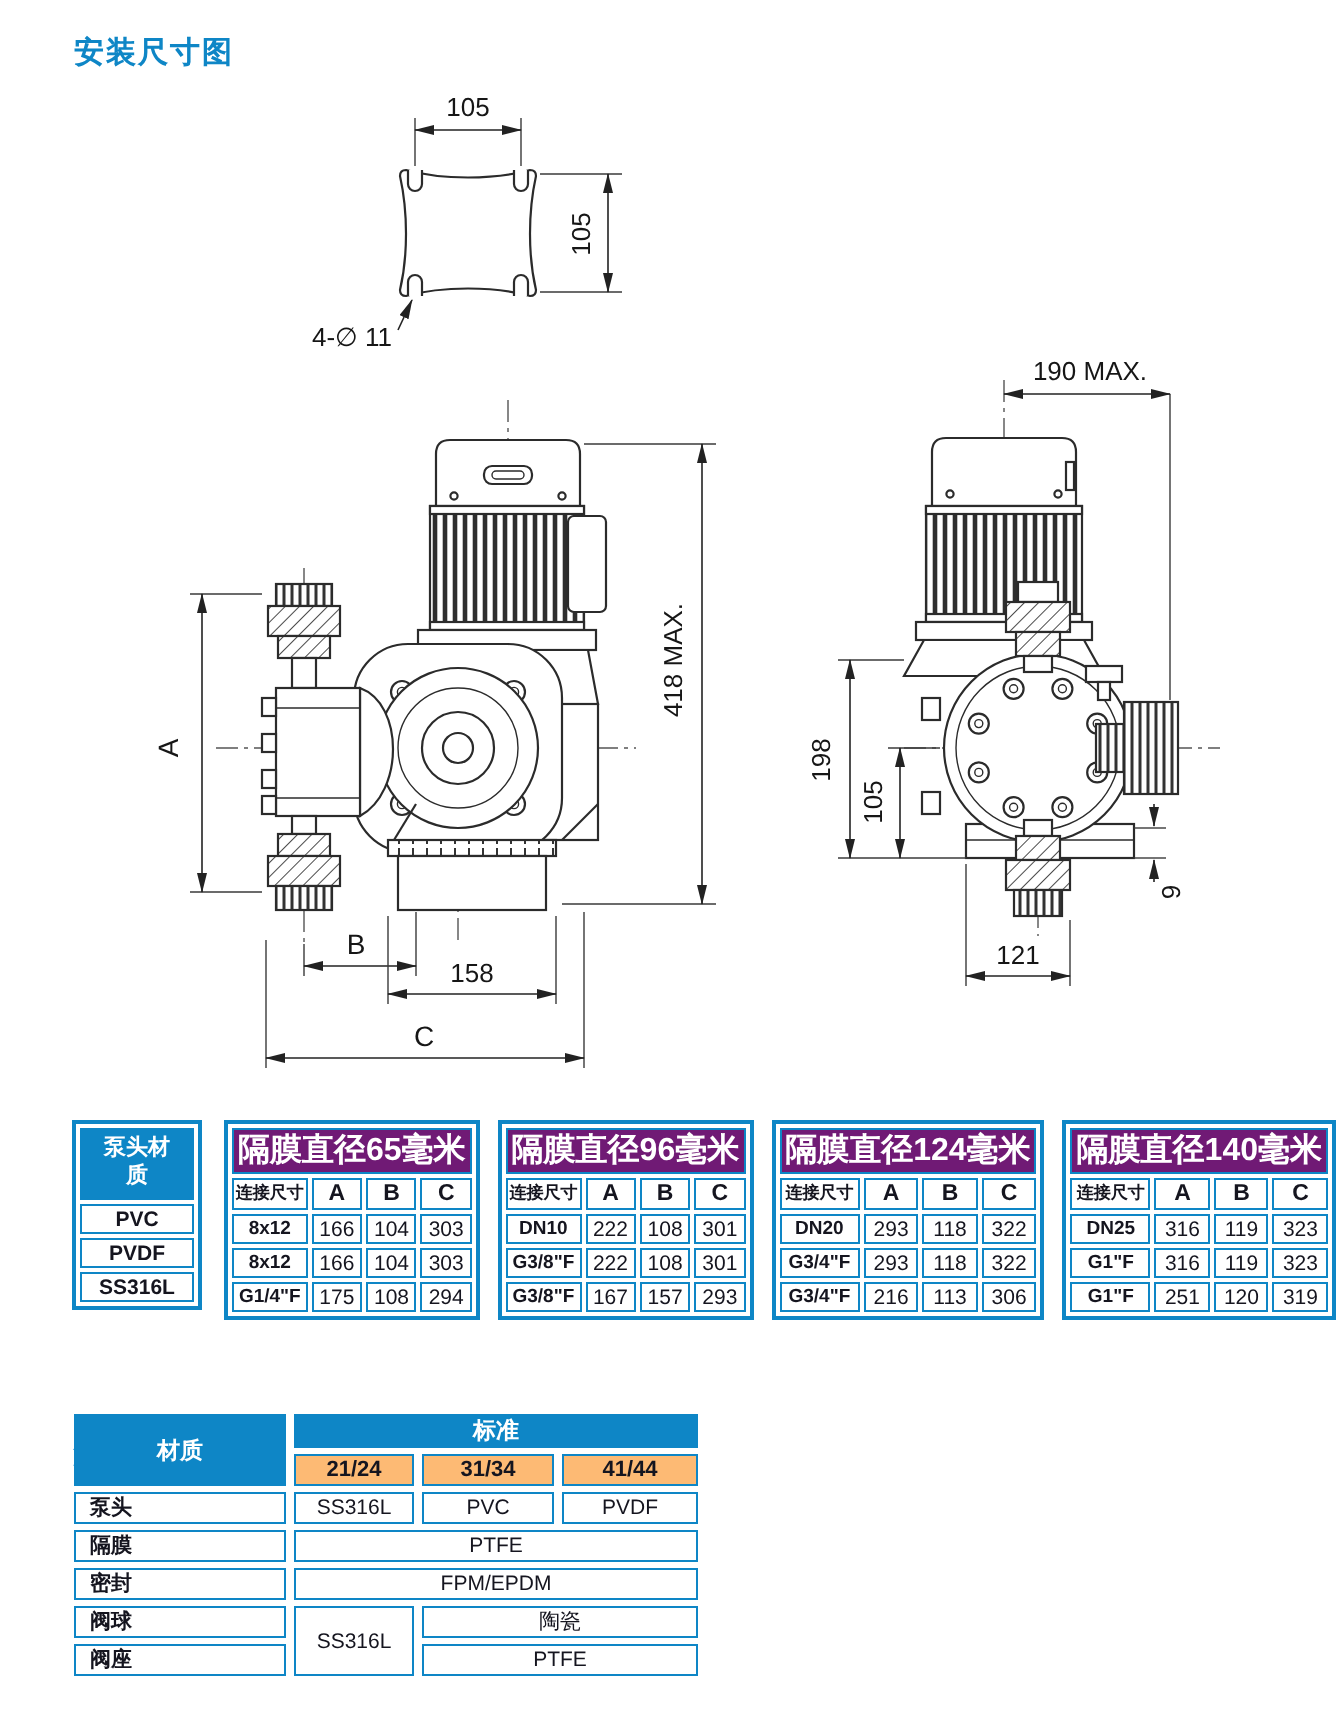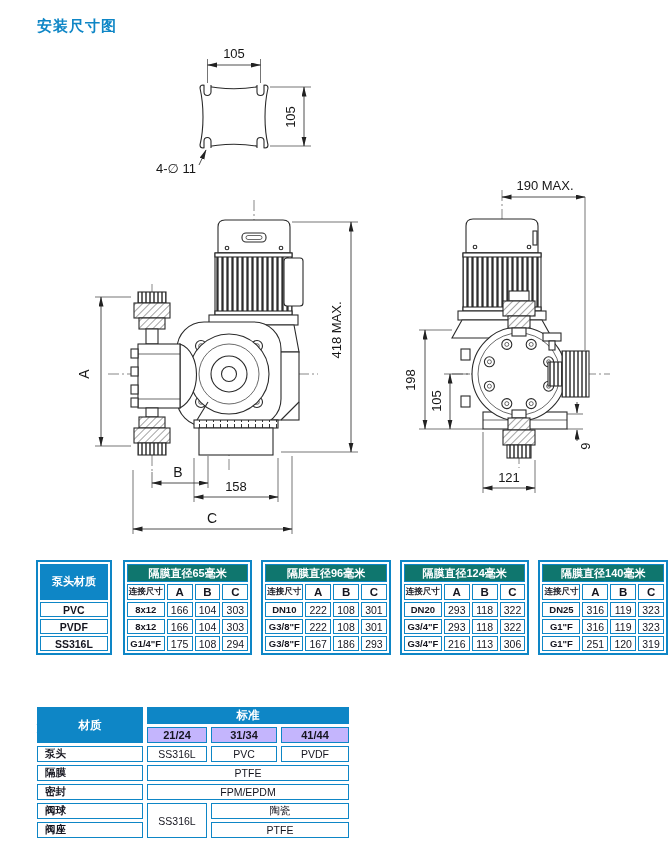--- a/index.html
+++ b/index.html
@@ -22,38 +22,38 @@
   #drawing .dim{stroke:#222222;stroke-width:0.8;fill:none;}
   #drawing .ext{stroke:#3a3a3a;stroke-width:0.7;fill:none;}
   #drawing .cl{stroke:#555555;stroke-width:0.7;fill:none;stroke-dasharray:11 3 2 3;}
   #drawing text{font-family:"Liberation Sans","DejaVu Sans",sans-serif;font-size:13px;fill:#161616;}
   #drawing text.big{font-size:14px;}
 
   
   #dimtables{position:absolute;left:36px;top:560px;display:flex;align-items:flex-start;}
   table.mini{border-collapse:separate;border-spacing:2px;border:2px solid #0e86c6;background:#fff;}
   table.mini th,table.mini td{border:1.2px solid #0e86c6;text-align:center;vertical-align:middle;padding:0;}
-  table.mini th.ttl{background:#0f766e;color:#fff;font-size:11px;font-weight:bold;height:16px;border-color:#0e86c6;white-space:nowrap;padding:0 2px;}
+  table.mini th.ttl{background:#701a75;color:#fff;font-size:16px;font-weight:bold;height:16px;border-color:#0e86c6;white-space:nowrap;padding:0 2px;}
   table.mini th.ch{font-size:11.5px;height:14px;font-weight:bold;}
   table.mini th.conn{font-size:8.5px;white-space:nowrap;width:36px;font-family:Liberation Serif, serif;}
   table.mini td{font-size:10.5px;height:13px;}
   table.mini td.cv{font-weight:bold;font-size:9.5px;white-space:nowrap;}
   table.mini col.cw{width:26px;}
   #matcol{margin-right:11px;}
   #matcol th.bighead{background:#0e86c6;color:#fff;font-size:11px;font-weight:bold;
      width:48px;height:34px;line-height:1.25;padding:0 9px;word-break:break-all;border-color:#0e86c6;}
   #matcol td.mat{font-weight:bold;font-size:10.5px;height:13px;width:48px;}
   .tgap{margin-right:9px;}
 
   
   #mattable{position:absolute;left:33px;top:704px;border-collapse:separate;border-spacing:4px 3px;}
   #mattable th,#mattable td{border:1.3px solid #0e86c6;text-align:center;vertical-align:middle;padding:0;}
   #mattable th.mhead{background:#0e86c6;color:#fff;font-size:11.5px;font-weight:bold;width:104px;border-color:#0e86c6;}
   #mattable th.ghead{background:#0e86c6;color:#fff;font-size:11.5px;font-weight:bold;height:15px;border-color:#0e86c6;text-align:center;}
-  #mattable th.model{background:#c4b5fd;font-size:11px;font-weight:bold;height:14px;}
+  #mattable th.model{background:#fdba74;font-size:11px;font-weight:bold;height:14px;}
   #mattable td{font-size:10.5px;height:14px;}
   #mattable td.lbl{text-align:left;padding-left:7px;font-weight:bold;}
   #mattable col.c1{width:60px;} #mattable col.c2{width:66px;} #mattable col.c3{width:68px;}
 </style>
 </head>
 <body>
 
 <div id="title-install" class="sec-title">安装尺寸图</div>
 
 <svg id="drawing" viewBox="0 0 668 556">
@@ -335,21 +335,21 @@
         </tr>
     <tr>
           <td class="cv">G3/8"F</td>
           <td>222</td>
           <td>108</td>
           <td>301</td>
         </tr>
     <tr>
           <td class="cv">G3/8"F</td>
           <td>167</td>
-          <td>186</td>
+          <td>157</td>
           <td>293</td>
         </tr>
   </tbody>
     </table>
 
   <table class="mini tgap">
     <colgroup>
         <col>
         <col class="cw">
         <col class="cw">

